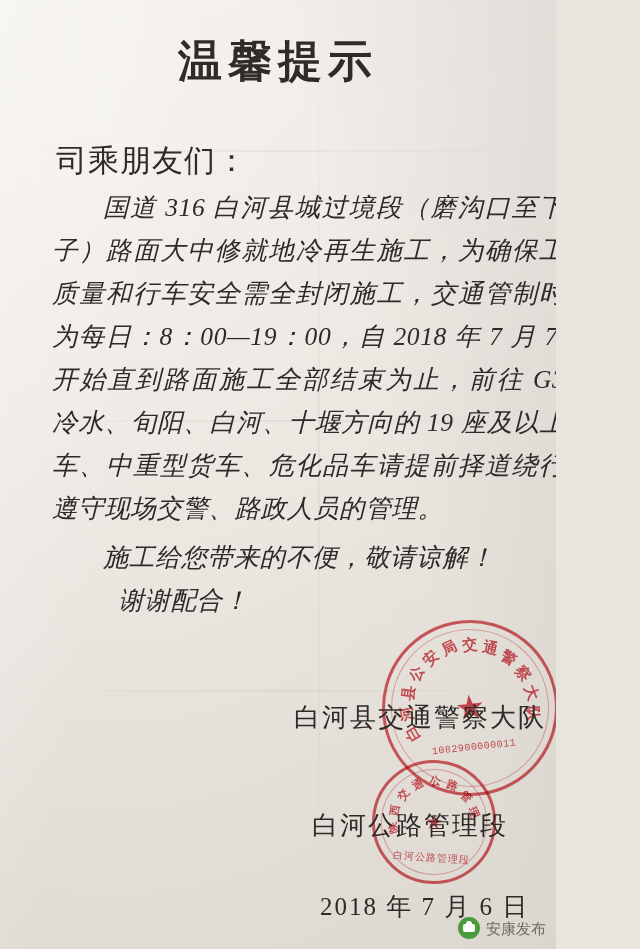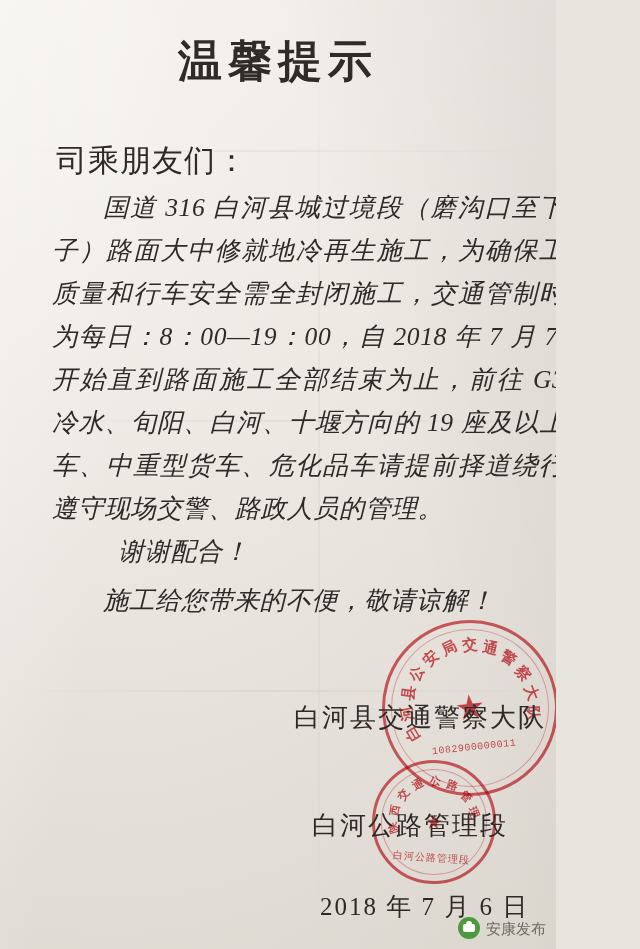--- a/index.html
+++ b/index.html
@@ -226,22 +226,22 @@
   <div class="crease c2"></div>
   <div class="crease c3"></div>
   <div class="crease-v v1"></div>
 
   <div class="title">温馨提示</div>
 
   <div class="salutation">司乘朋友们：</div>
 
   <div class="body-text">
     <p class="para p1">国道 316 白河县城过境段（磨沟口至下卡子）路面大中修就地冷再生施工，为确保工程质量和行车安全需全封闭施工，交通管制时段为每日：8：00—19：00，自 2018 年 7 月 7 日开始直到路面施工全部结束为止，前往 G316 冷水、旬阳、白河、十堰方向的 19 座及以上客车、中重型货车、危化品车请提前择道绕行，遵守现场交警、路政人员的管理。</p>
+    <p class="para p2">施工给您带来的不便，敬请谅解！</p>
     <p class="para p3">谢谢配合！</p>
-    <p class="para p2">施工给您带来的不便，敬请谅解！</p>
   </div>
 
   <div class="seal seal-1">
     <div class="seal-ring"></div>
     <div class="arc-text">
       <span style="transform: rotate(-115deg) translate(0, -72px) rotate(0deg);">白</span>
       <span style="transform: rotate(-96deg) translate(0, -72px);">河</span>
       <span style="transform: rotate(-77deg) translate(0, -72px);">县</span>
       <span style="transform: rotate(-58deg) translate(0, -72px);">公</span>
       <span style="transform: rotate(-39deg) translate(0, -72px);">安</span>

